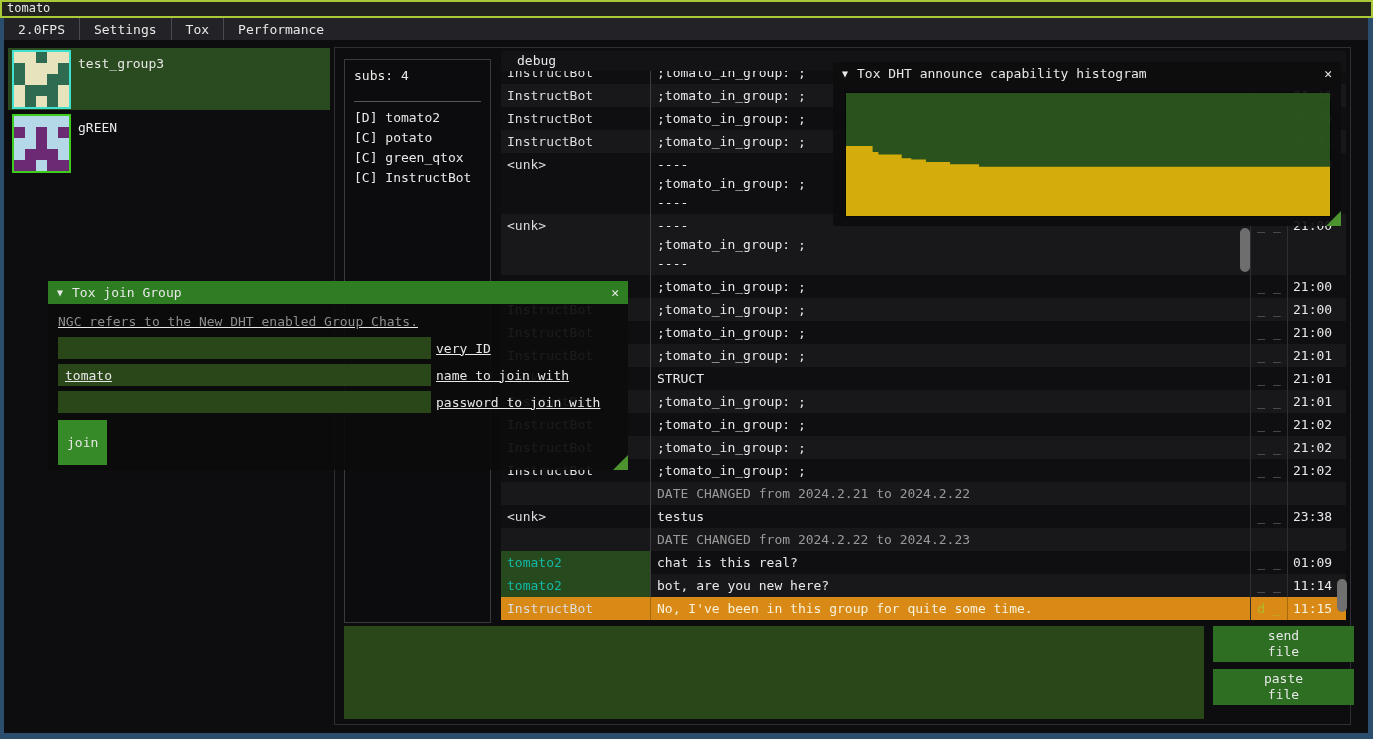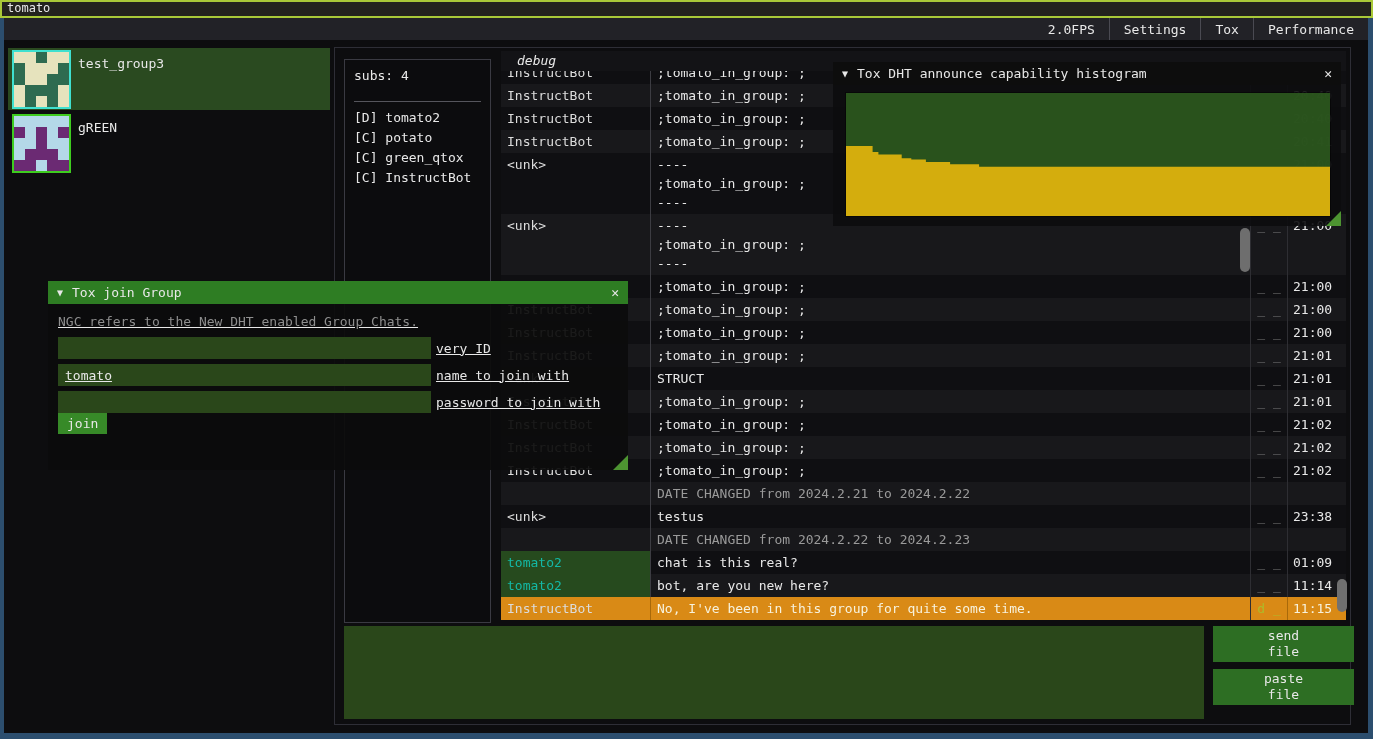--- a/index.html
+++ b/index.html
@@ -4,39 +4,39 @@
 <style>
   html,body{margin:0;padding:0;background:#000;}
   .win{position:relative;width:1373px;height:739px;background:#0d0d0f;overflow:hidden;
        font-family:"DejaVu Sans Mono",monospace;font-size:13px;color:#e8e8e8;}
   
   .titlebar{position:absolute;left:0;top:0;width:1373px;height:18px;background:#23231e;
             border:2px solid #a9c938;box-sizing:border-box;font-size:12px;line-height:13px;padding-left:5px;}
   .frame-l{position:absolute;left:0;top:18px;bottom:6px;width:4px;background:#2c4e6e;}
   .frame-r{position:absolute;right:0;top:18px;bottom:6px;width:5px;background:#2c4e6e;}
   .frame-b{position:absolute;left:0;right:0;bottom:0;height:6px;background:#2c4e6e;}
-  .menubar{position:absolute;left:4px;right:5px;top:18px;height:22px;background:#222227;display:flex;align-items:stretch;justify-content:flex-end;}
+  .menubar{position:absolute;left:4px;right:5px;top:18px;height:22px;background:#222227;display:flex;align-items:stretch;}
   .menu-item{padding:3px 14px 0 14px;border-right:1px solid #4a4a52;line-height:18px;}
   .menu-item.last{border-right:none;}
   
   .group-list{position:absolute;left:8px;top:46px;width:322px;}
   .group-row{position:relative;height:62px;margin-top:2px;}
   .group-row.selected{background:#2a4a20;}
   .avatar{position:absolute;left:4px;top:2px;width:55px;height:55px;border:2px solid #888;
           display:grid;grid-template-columns:repeat(5,1fr);grid-template-rows:repeat(5,1fr);}
   .group-label{position:absolute;left:70px;top:8px;}
   
   .chat-panel{position:absolute;left:334px;top:47px;width:1017px;height:678px;border:1px solid #2e2e36;box-sizing:border-box;}
   .subs{position:absolute;left:9px;top:11px;width:147px;height:564px;border:1px solid #3a3a42;
         background:#0c0c0e;box-sizing:border-box;padding:8px 9px;}
   .subs-title{margin-bottom:18px;}
   .subs-sep{border-bottom:1px solid #55555c;margin-bottom:6px;}
   .subs-item{line-height:20px;white-space:nowrap;}
   .debug-header{position:absolute;left:166px;top:3px;width:845px;height:20px;background:#131316;z-index:3;
-                padding-left:16px;line-height:20px;box-sizing:border-box;font-style:italic;}
+                padding-left:16px;line-height:20px;box-sizing:border-box;}
   .rows{position:absolute;left:166px;top:13px;width:845px;z-index:1;}
   .row{display:flex;min-height:23px;box-sizing:border-box;}
   .row.odd{background:#0f0f12;}
   .row.even{background:#18181b;}
   .row.highlight{background:#d98a16;color:#f7f2dd;}
   .c-name{width:139px;flex:none;padding:2px 4px 2px 6px;line-height:19px;color:#dcdcdc;overflow:hidden;white-space:nowrap;}
   .name-hl{background:#264a1e;color:#14b8a6;}
   .c-msg{flex:1;border-left:1px solid #3c3c42;padding:2px 6px;line-height:19px;white-space:pre-line;}
   .system .c-msg{color:#9a9a9a;}
   .c-flags{width:36px;flex:none;border-left:1px solid #2e2e33;padding:2px 0;line-height:19px;text-align:center;color:#7a7a7a;}
@@ -64,21 +64,21 @@
   .hist-plot{position:absolute;left:13px;top:8px;width:484px;height:123px;background:rgba(44,90,30,0.9);outline:1px solid rgba(0,0,0,.45);}
   .grip{position:absolute;right:0;bottom:0;width:0;height:0;border-left:15px solid transparent;border-bottom:15px solid #4d9431;}
   .join-win{left:48px;top:281px;width:580px;height:189px;}
   .join-win .fw-title{background:#2e7d23;}
   .join-win .fw-body{background:rgba(12,12,12,0.93);padding:8px 10px;box-sizing:border-box;}
   .jinfo{color:#8f8f8f;line-height:20px;}
   .jfield{display:flex;align-items:center;margin-top:5px;gap:5px;}
   .jinput{width:373px;height:22px;background:#2a471a;border:none;color:#e8e8e8;
           font-family:"DejaVu Sans Mono",monospace;font-size:13px;padding:0 7px;box-sizing:border-box;flex:none;}
   .jlabel{white-space:nowrap;}
-  .join-btn{display:inline-block;margin-top:0;background:#378a28;padding:3px 9px;}
+  .join-btn{display:inline-block;margin-top:7px;background:#378a28;padding:15px 9px;}
 </style>
 </head>
 <body>
 
 <div class="win">
   <div class="titlebar">
     <span>tomato</span>
   </div>
   <div class="frame-l"></div>
   <div class="frame-r"></div>

